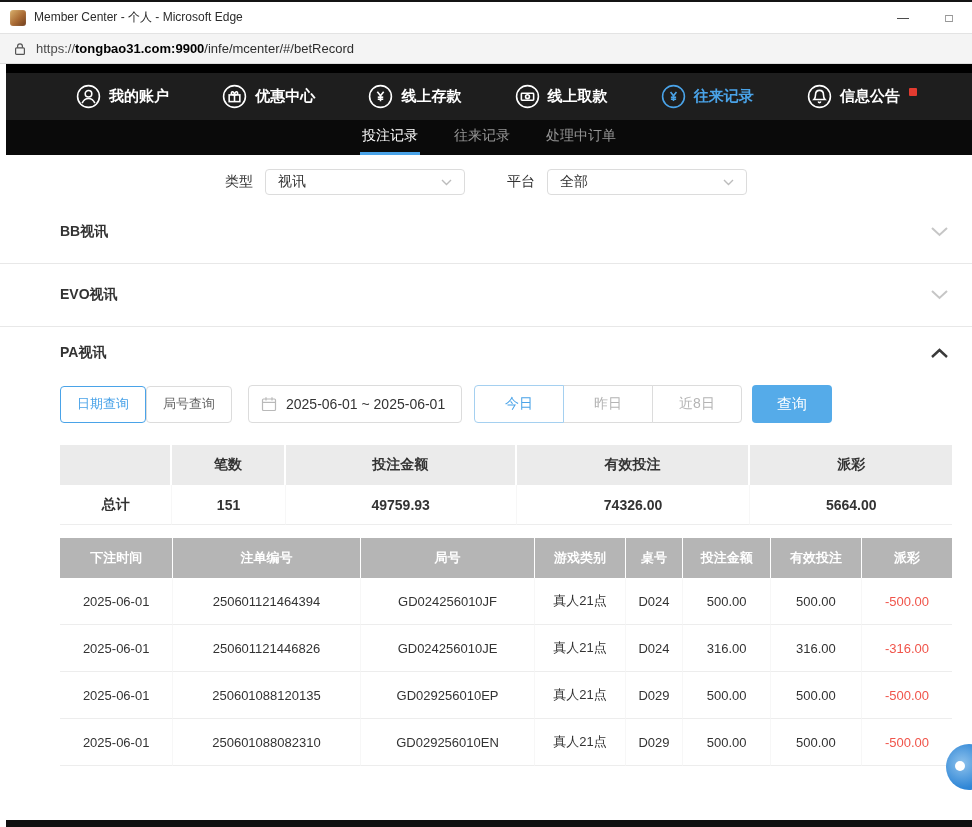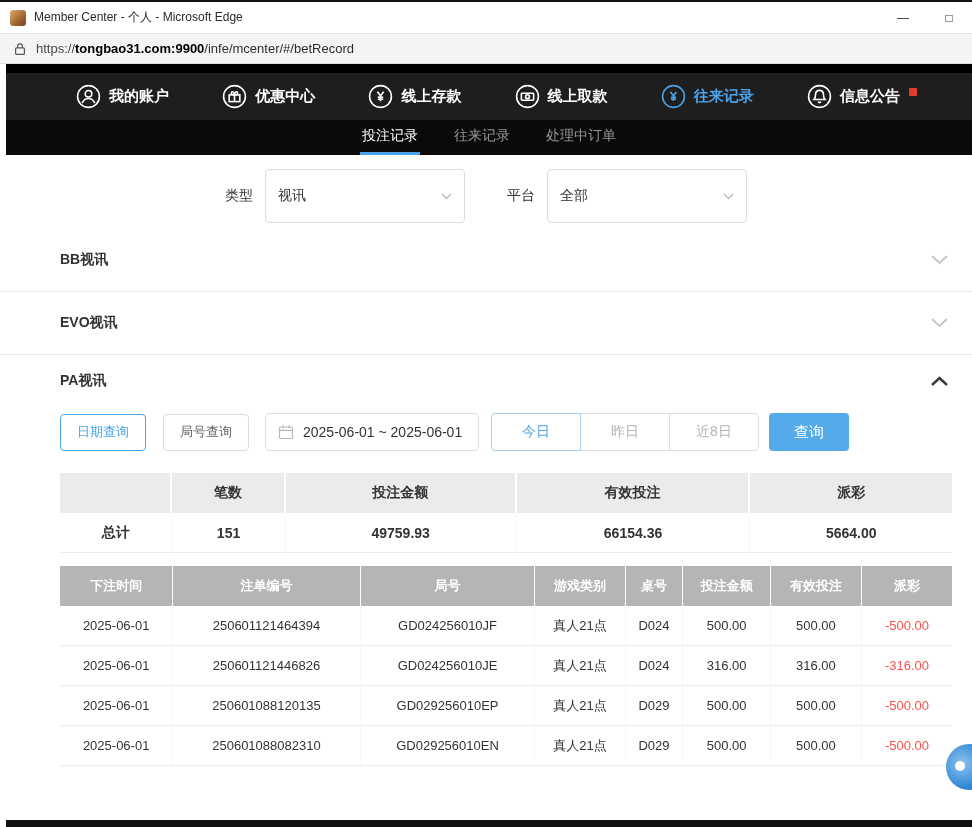--- a/index.html
+++ b/index.html
@@ -35,36 +35,36 @@
   .badge { width:8px; height:8px; background:var(--badge); border-radius:1px; align-self:flex-start; margin:4px 0 0 1px; }
   .subnav { background:#0a0a0a; height:35px; display:flex; justify-content:center; gap:32px; }
   .tab { font-size:14px; color:#969696; display:flex; align-items:center; padding:0 2px;
          border-bottom:3px solid transparent; cursor:pointer; }
   .tab.active { color:#fff; border-bottom-color:var(--accent); }
 
   
   .filter-row { display:flex; align-items:center; justify-content:center; padding-top:14px; }
   .filter-label { font-size:14px; color:#333; margin-right:12px; }
   .filter-label.second { margin-left:42px; }
-  .select { width:200px; height:54px; border:1px solid #dcdcdc; border-radius:4px; background:#fff;
+  .select { width:200px; height:26px; border:1px solid #dcdcdc; border-radius:4px; background:#fff;
             display:flex; align-items:center; justify-content:space-between; padding:0 12px;
             font-size:14px; color:#333; cursor:pointer; }
 
   .sections { margin-top:6px; }
   .section-header { height:63px; padding:0 24px 0 60px; display:flex; align-items:center;
                     justify-content:space-between; border-bottom:1px solid #e8e8e8; cursor:pointer; }
   .section-header.expanded { height:52px; border-bottom:none; }
   .section-title { font-size:14px; font-weight:700; color:#333; }
 
   .pa-content { padding:0 20px 0 60px; }
   .query-row { display:flex; align-items:center; margin-top:6px; }
   .btn-outline { height:37px; padding:0 16px; border-radius:4px; background:#fff; font-size:13px;
                  display:flex; align-items:center; cursor:pointer; }
   .btn-outline.blue { border:1px solid var(--accent); color:var(--accent); }
-  .btn-outline.gray { border:1px solid #dcdcdc; color:#666; margin-left:17px; }
+  .btn-outline.gray { border:1px solid #dcdcdc; color:#666; }
   .date-box { margin-left:16px; width:214px; height:38px; border:1px solid #dcdcdc; border-radius:4px;
               background:#fff; display:flex; align-items:center; padding:0 12px; gap:9px;
               font-size:14px; color:#333; cursor:pointer; }
   .seg-group { display:flex; margin-left:12px; }
   .seg { width:90px; height:38px; background:#fff; border:1px solid #dcdcdc; margin-left:-1px;
          display:flex; align-items:center; justify-content:center; font-size:14px; color:#b4b4b4; cursor:pointer; }
   .seg:first-child { margin-left:0; border-radius:4px 0 0 4px; }
   .seg:last-child { border-radius:0 4px 4px 0; }
   .seg.active { color:var(--accent); border-color:#a5d0f0; position:relative; z-index:1; }
   .search-btn { margin-left:10px; width:80px; height:38px; background:var(--accent-fill); color:#fff;
@@ -76,21 +76,21 @@
                       border-right:2px solid #fff; text-align:center; }
   .summary-table th:last-child { border-right:none; }
   .summary-table td { height:40px; text-align:center; font-size:14px; font-weight:700; color:#333;
                       background:#fff; border-bottom:1px solid #ededed; border-right:1px solid #f7f7f7; }
   .summary-table td:last-child { border-right:none; }
 
   .bet-table { margin-top:13px; }
   .bet-table th { background:#b5b5b5; color:#fff; height:40px; font-size:13px; font-weight:700;
                   border-right:1px solid #fff; text-align:center; }
   .bet-table th:last-child { border-right:none; }
-  .bet-table td { height:40px; text-align:center; font-size:13px; color:#333; background:#fff;
+  .bet-table td { height:47px; text-align:center; font-size:13px; color:#333; background:#fff;
                   border-bottom:1px solid #ededed; border-right:1px solid #f7f7f7; }
   .bet-table td:last-child { border-right:none; }
   .bet-table td.neg { color:var(--negative); }
 
   .fab { position:absolute; right:-20px; top:744px; width:46px; height:46px; border-radius:50%;
          background:radial-gradient(circle at 35% 42%, #8ec2ec 0%, #2f86d6 62%); cursor:pointer; }
   .fab::after { content:''; position:absolute; left:9px; top:17px; width:10px; height:10px;
                 border-radius:50%; background:#fff; }
   .bottom-bar { position:absolute; left:6px; right:0; bottom:0; height:7px; background:#101010; }
 </style>
@@ -267,21 +267,21 @@
               <th>投注金额</th>
               <th>有效投注</th>
               <th>派彩</th>
             </tr>
           </thead>
         <tbody>
             <tr id="summary-row">
               <td>总计</td>
               <td>151</td>
               <td>49759.93</td>
-              <td>66154.36</td>
+              <td>74326.00</td>
               <td>5664.00</td>
             </tr>
           </tbody>
       </table>
 
       <table class="bet-table">
         <colgroup>
           <col style="width:12.7%">
             <col style="width:21%">
             <col style="width:19.6%">

